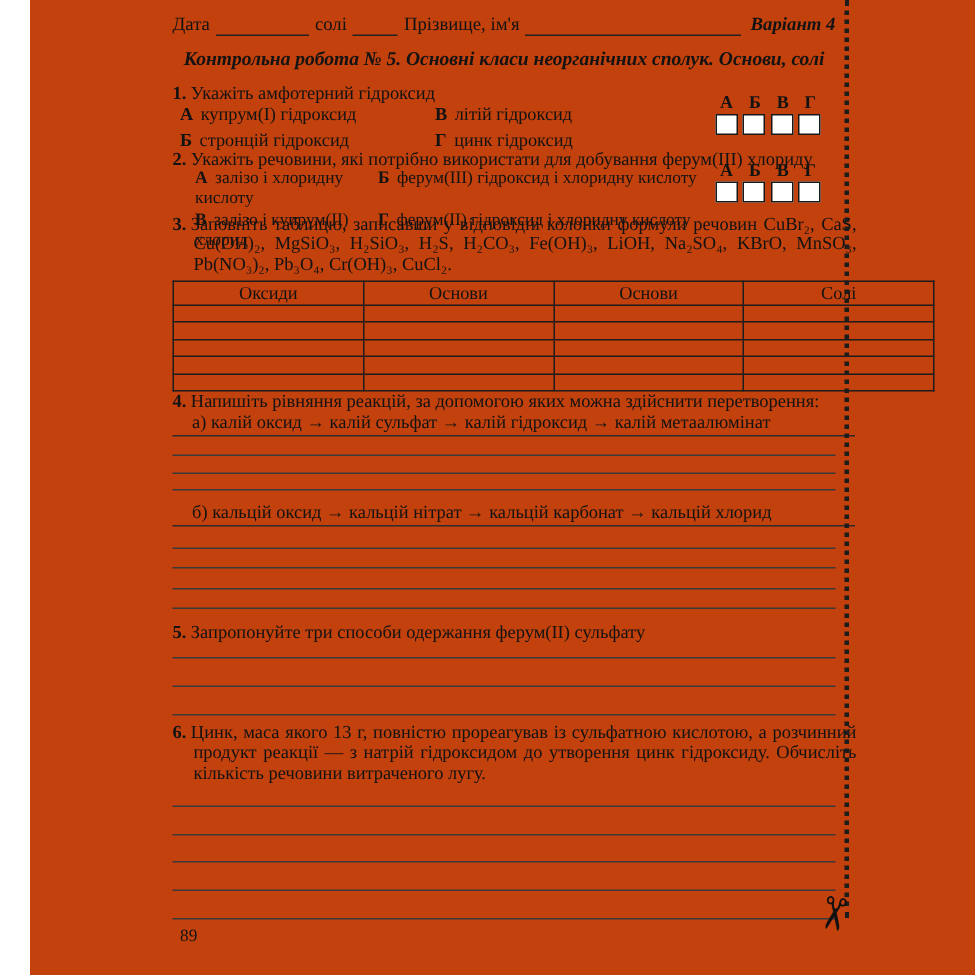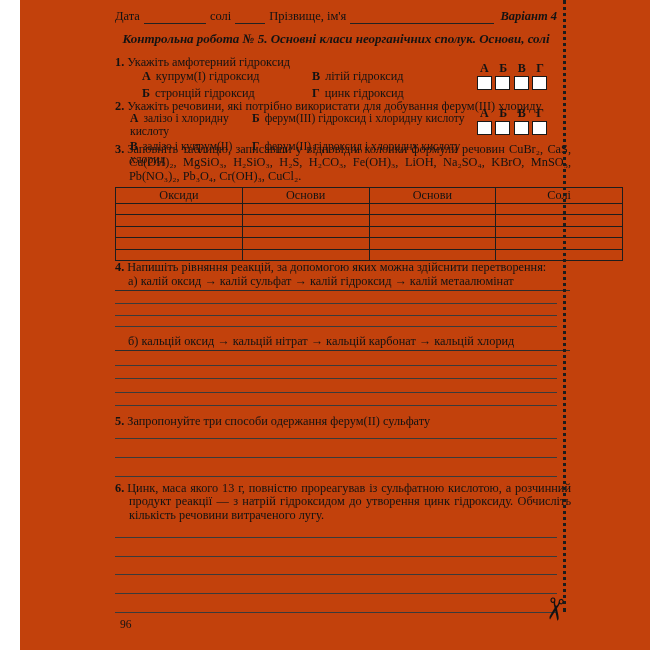--- a/index.html
+++ b/index.html
@@ -16,21 +16,21 @@
   .hblank{display:inline-block;border-bottom:1.2px solid #222;height:13px;}
   .hb-date{width:62px;} .hb-class{width:30px;} .hb-name{flex:1;}
   .variant{font-weight:bold;font-style:italic;white-space:nowrap;margin-left:2px;}
   .title{top:31px;text-align:center;font-weight:bold;font-style:italic;font-size:13px;}
   
   .q{font-size:12.3px;}
   .qnum{font-weight:bold;margin-right:3px;}
   .hang{text-indent:-14px;padding-left:14px;text-align:justify;line-height:13.4px;}
   .opts{display:grid;row-gap:2px;font-size:12.2px;}
   .optltr{font-weight:bold;margin-right:5px;}
-  .q1opts{top:69px;left:122px;width:340px;grid-template-columns:170px 1fr;}
+  .q1opts{top:69px;left:100px;width:340px;grid-template-columns:170px 1fr;}
   .q2opts{top:112px;left:110px;width:352px;grid-template-columns:122px 1fr;font-size:11.6px;}
   
   .ansgrid{width:70px;}
   .ltrs{display:flex;justify-content:space-between;font-weight:bold;font-size:12px;padding:0 3px;line-height:11px;}
   .boxes{display:flex;gap:3.5px;margin-top:2px;}
   .box{width:13px;height:12px;border:1.6px solid #181818;background:#fff;}
   .ans1{left:457px;top:63px;} .ans2{left:457px;top:108px;}
   
   table.q3t{top:187px;left:95px;width:508px;border-collapse:collapse;table-layout:fixed;position:absolute;border:1.6px solid #181818;}
   .q3t th{border:1.1px solid #1d1d1d;font-weight:normal;font-size:12.2px;height:13px;padding:0;}
@@ -186,17 +186,17 @@
     <span class="qnum">6.</span><span>Цинк, маса якого 13 г, повністю прореагував із сульфатною кислотою, а розчинний продукт реакції — з натрій гідроксидом до утворення цинк гідроксиду. Обчисліть кількість речовини витраченого лугу.</span>
   </div>
   <div class="abs content lines g6" style="top:519px;">
     <div class="ln"></div>
     <div class="ln"></div>
     <div class="ln"></div>
     <div class="ln"></div>
     <div class="ln"></div>
   </div>
 
-  <div class="abs pagenum">96</div>
+  <div class="abs pagenum">89</div>
   <div class="abs cutline"></div>
   <div class="abs scissors">✂</div>
 
 </div>
 
 </body></html>

